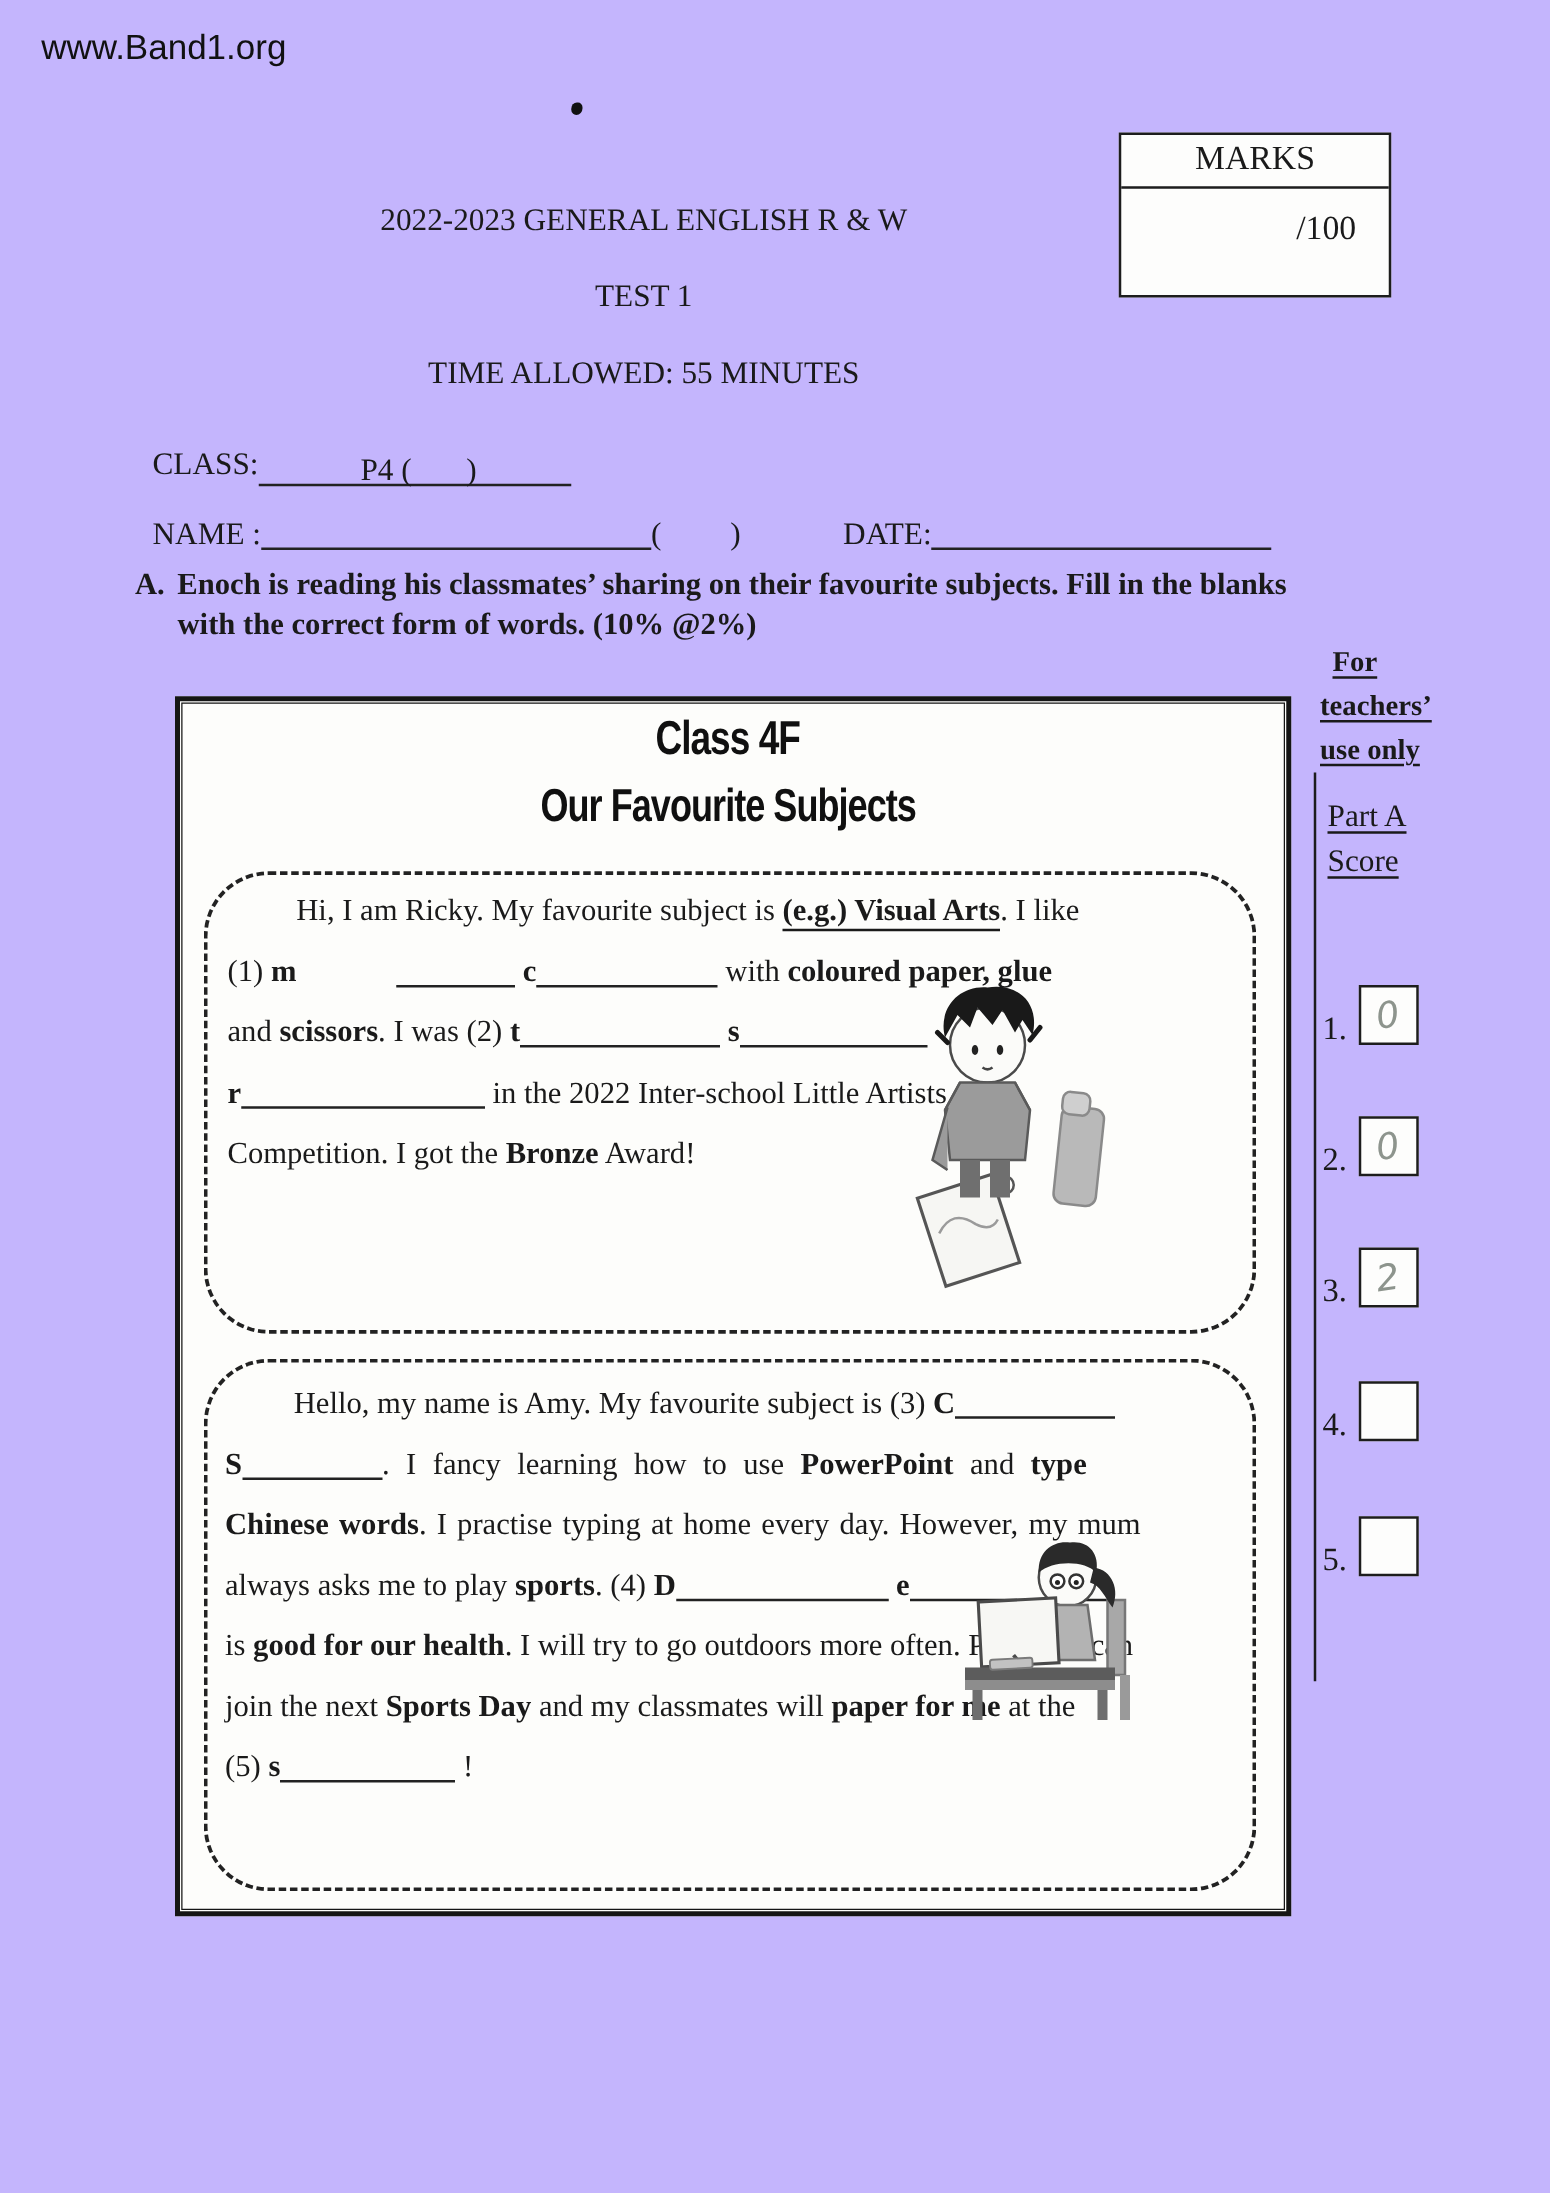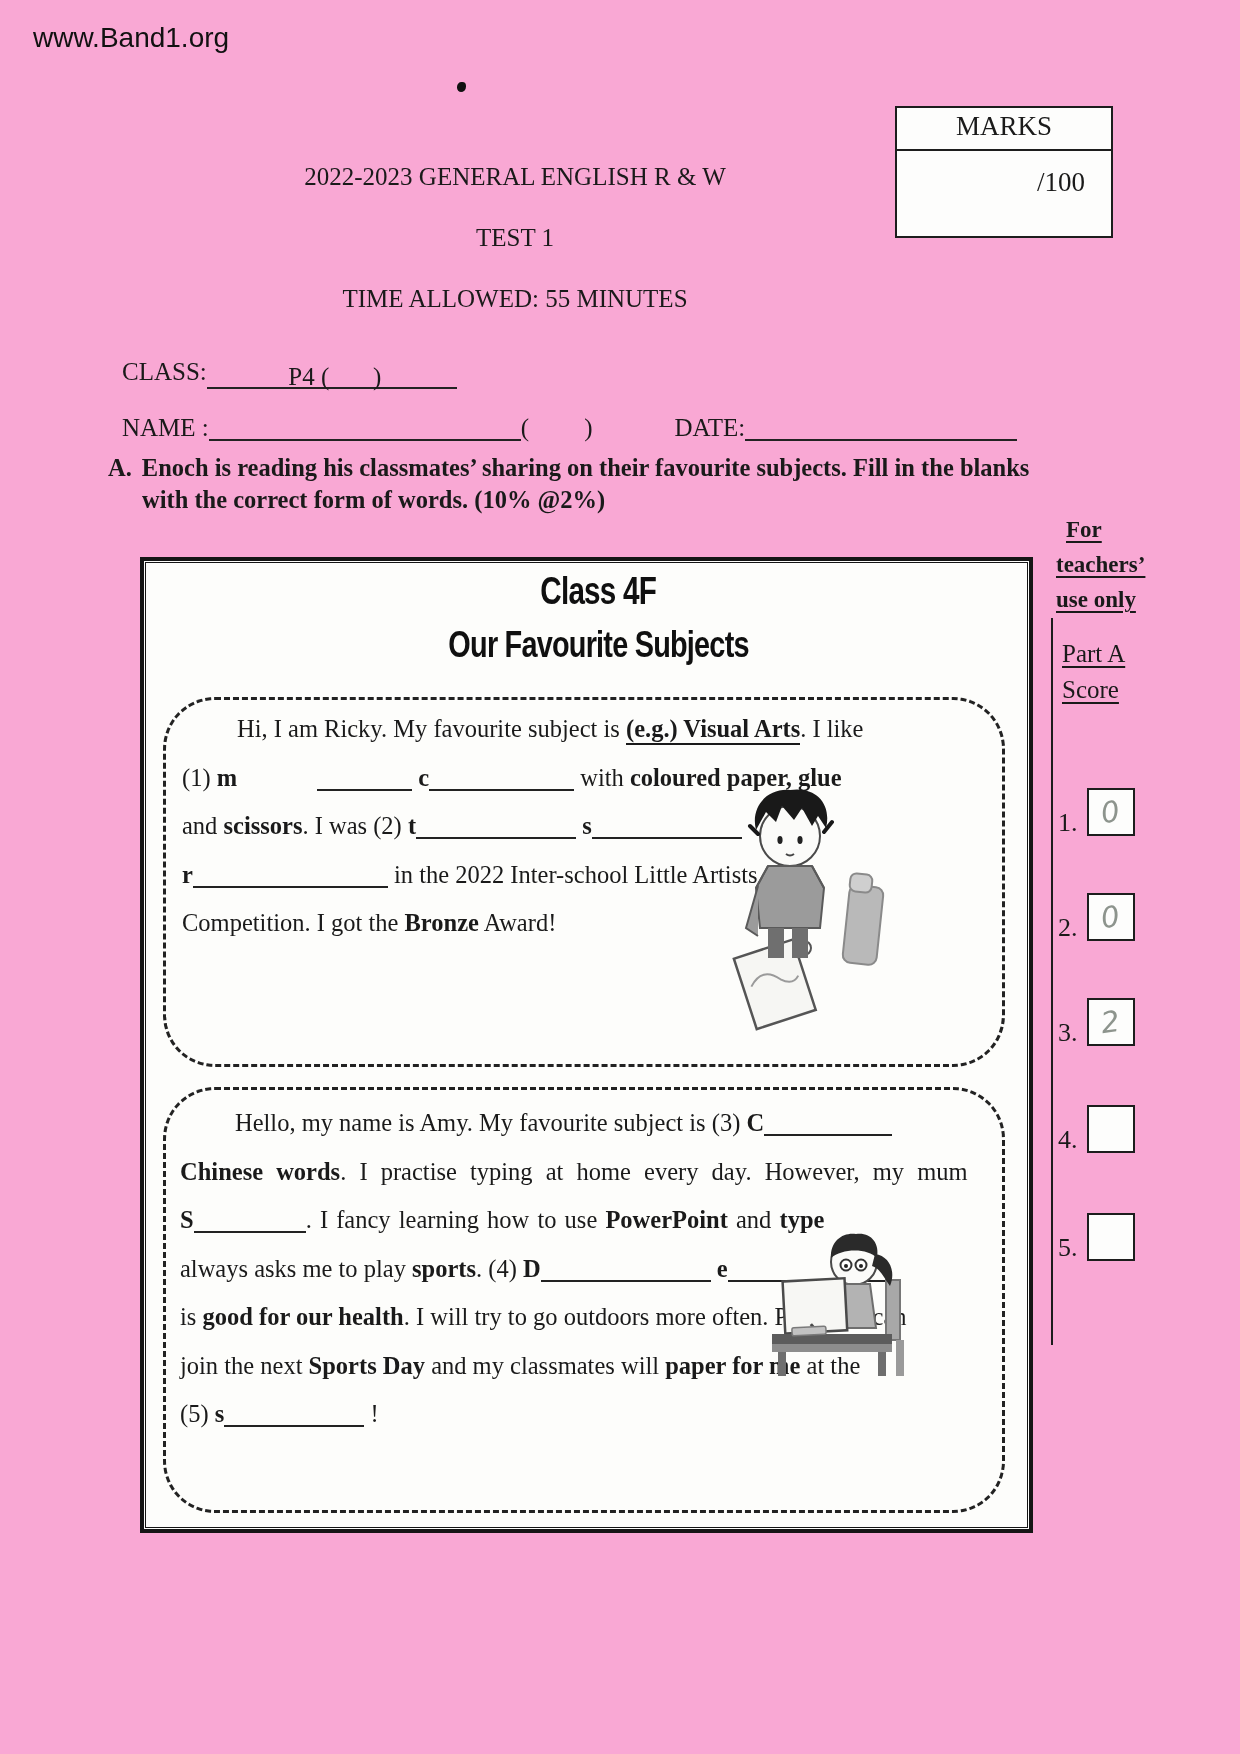--- a/index.html
+++ b/index.html
@@ -1,16 +1,16 @@
 <!DOCTYPE html>
 <html><head>
 <meta charset="utf-8">
 <style>
   html,body{margin:0;padding:0;background:#e8e8e8;}
-  #page{position:relative;width:1240px;height:1754px;background:#f9a8d4;overflow:hidden;
+  #page{position:relative;width:1240px;height:1754px;background:#c4b5fd;overflow:hidden;
         font-family:"Liberation Serif",serif;color:#1a1a1a;}
   .abs{position:absolute;}
 
   
   .watermark{left:33px;top:22px;font-family:"Liberation Sans",sans-serif;font-size:28px;color:#111;}
   .scan-dot{left:457px;top:82px;width:9px;height:10px;background:#111;border-radius:50% 40% 55% 45%;}
 
   
   .marks{left:895px;top:106px;width:214px;height:128px;border:2px solid #1d1d1d;background:#fdfdfc;}
   .marks-hd{height:38px;border-bottom:2px solid #1d1d1d;text-align:center;font-size:27px;padding-top:3px;}
@@ -38,21 +38,21 @@
   .parta{left:1062px;top:636px;font-size:25px;line-height:36px;}
   .parta div{text-decoration:underline;text-decoration-thickness:2px;text-underline-offset:4px;}
   .score-row{left:1058px;display:flex;align-items:flex-end;gap:9px;}
   .score-num{font-size:26px;line-height:26px;}
   .score-box{width:44px;height:44px;border:2px solid #1d1d1d;display:flex;align-items:center;justify-content:center;background:#fdfdfc;}
   .hand{font-family:"DejaVu Sans",sans-serif;font-style:italic;font-size:29px;color:#8d948d;transform:rotate(-8deg);}
 
   
   .mainbox{left:140px;top:557px;width:885px;height:968px;border:4px solid #151515;background:#fdfdfb;}
   .mainbox::after{content:"";position:absolute;inset:1px;border:1px solid #151515;pointer-events:none;}
-  .wtitle{left:140px;width:885px;text-align:center;font-family:"Liberation Sans",sans-serif;font-weight:800;color:#101010;margin-left:16px;}
+  .wtitle{left:140px;width:885px;text-align:center;font-family:"Liberation Sans",sans-serif;font-weight:800;color:#101010;}
   .wtitle .squeeze{display:inline-block;transform:scaleX(0.78);letter-spacing:-1px;}
   .t1{top:570px;font-size:38px;}
   .t2{top:624px;font-size:37px;}
 
   .dashed{border:3px dashed #222;border-radius:52px;background:transparent;}
   .box1{left:163px;top:697px;width:836px;height:364px;}
   .box2{left:163px;top:1087px;width:836px;height:420px;}
 
   .rtext{font-size:24.5px;line-height:48.5px;}
   .ricky-text{left:182px;top:705px;width:805px;}
@@ -180,22 +180,22 @@
 
     <circle cx="76" cy="170" r="7" fill="#fbfbf9" stroke="#555" stroke-width="2"></circle>
 
     <rect x="40" y="150" width="16" height="30" fill="#6f6f6f"></rect>
     <rect x="64" y="150" width="16" height="30" fill="#6f6f6f"></rect>
   </svg>
 
   <div class="abs dashed box2"></div>
   <div class="abs rtext amy-text">
     <div class="rline indent1"><span>Hello, my name is Amy. My favourite subject is (3) </span><span class="b">C</span><span class="blank" style="width: 128px;"></span></div>
+    <div class="rline"><span class="b">S</span><span class="blank" style="width: 112px;"></span><span>. I fancy learning how to use </span><span class="b">PowerPoint</span><span> and </span><span class="b">type</span></div>
     <div class="rline"><span class="b">Chinese words</span><span>. I practise typing at home every day. However, my mum</span></div>
-    <div class="rline"><span class="b">S</span><span class="blank" style="width: 112px;"></span><span>. I fancy learning how to use </span><span class="b">PowerPoint</span><span> and </span><span class="b">type</span></div>
     <div class="rline"><span>always asks me to play </span><span class="b">sports</span><span>. (4) </span><span class="b">D</span><span class="blank" style="width: 170px;"></span><span> </span><span class="b">e</span><span class="blank" style="width: 160px;"></span></div>
     <div class="rline"><span>is </span><span class="b">good for our health</span><span>. I will try to go outdoors more often. Perhaps I can</span></div>
     <div class="rline"><span>join the next </span><span class="b">Sports Day</span><span> and my classmates will </span><span class="b">paper for me</span><span> at the</span></div>
     <div class="rline"><span>(5) </span><span class="b">s</span><span class="blank" style="width: 140px;"></span><span> !</span></div>
   </div>
 
   <svg class="abs illus" style="left:758px;top:1228px" width="170" height="150" viewBox="0 0 170 150">
 
     <rect x="128" y="52" width="14" height="60" fill="#a8a8a8" stroke="#777" stroke-width="2"></rect>
 

